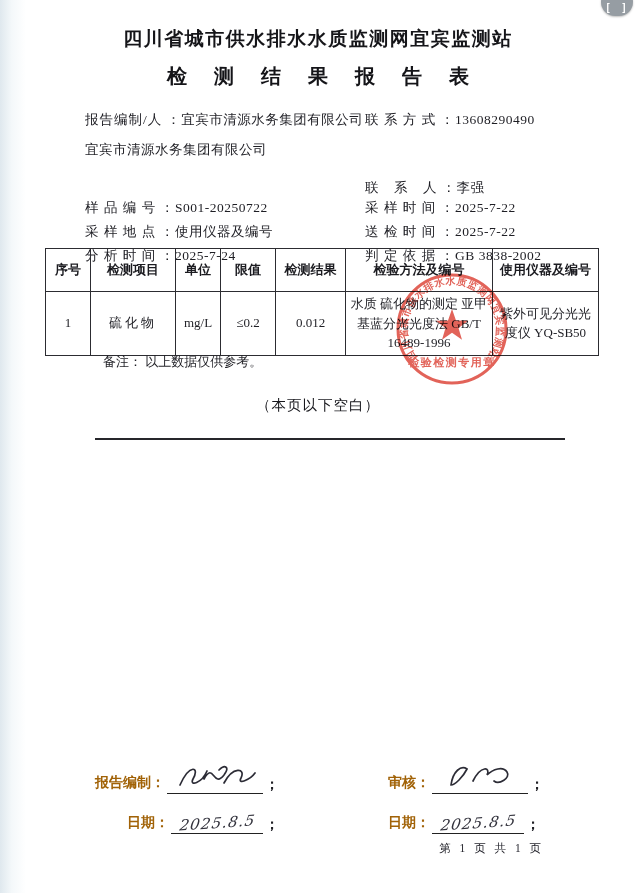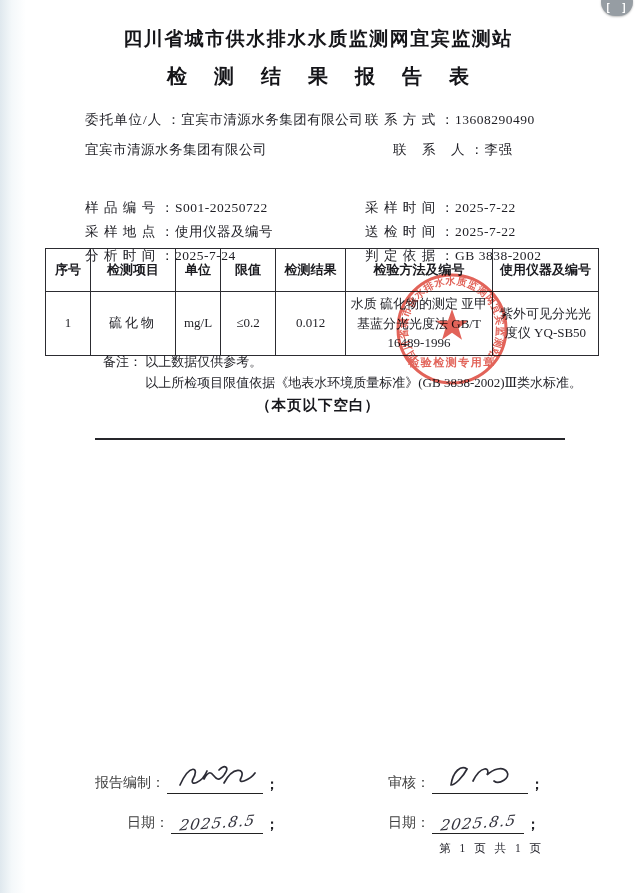--- a/index.html
+++ b/index.html
@@ -7,46 +7,46 @@
   .page{position:relative;width:636px;height:893px;background:#ffffff;overflow:hidden;}
   .edge-grad{position:absolute;left:0;top:0;bottom:0;width:26px;background:linear-gradient(to right,#dfe8ee,#f4f8fa 45%,#ffffff);}
   
   .float-btn{position:absolute;top:-12px;right:3px;width:32px;height:28px;border-radius:14px;background:#969da3;display:flex;align-items:flex-end;justify-content:center;box-shadow:0 1px 2px rgba(0,0,0,.25);}
   .float-btn .glyph{color:#ffffff;font-family:"DejaVu Sans Mono",monospace;font-size:10px;font-weight:bold;letter-spacing:2px;padding-bottom:3px;}
   .title{position:absolute;top:26px;left:0;width:100%;text-align:center;font-size:19px;font-weight:bold;letter-spacing:1.5px;color:#151519;}
   .subtitle{position:absolute;top:63px;left:0;width:100%;text-align:center;font-size:20px;font-weight:bold;letter-spacing:11px;text-indent:11px;color:#141418;}
   
   .fields{position:absolute;top:110px;left:85px;right:36px;display:grid;grid-template-columns:280px 1fr;grid-template-rows:30px 58px 24px 24px 24px;font-size:13.5px;}
   .frow{display:flex;align-items:flex-start;line-height:20px;}
-  .frow.vcenter{align-items:flex-start;margin-left:28px;}
+  .frow.vcenter{align-items:flex-end;}
   .flabel{white-space:pre;letter-spacing:1px;flex:none;}
   .fvalue{letter-spacing:.5px;}
   .fvalue .l2{display:block;}
   
   table.results{position:absolute;top:248px;left:45px;border-collapse:collapse;table-layout:fixed;width:553px;padding-left:32px;}
   table.results th,table.results td{border:1.6px solid #2c2c31;text-align:center;vertical-align:middle;padding:2px;}
   table.results th{height:38px;font-family:"Liberation Sans",sans-serif;font-size:13px;font-weight:bold;color:#1b1b20;}
   table.results td{height:52px;font-size:13px;}
   td.method,td.instrument{font-size:11px;line-height:1.5;padding:3px 5px;}
   td.item{letter-spacing:3px;}
   
   .notes{position:absolute;top:351px;left:103px;font-size:13px;line-height:21px;display:flex;}
   .notes .nlabel{white-space:pre;flex:none;}
-  .blank-notice{position:absolute;top:396px;left:0;width:100%;text-align:center;font-family:"Liberation Sans",sans-serif;font-weight:bold;font-size:14.5px;letter-spacing:1px;color:#17171c;}
+  .blank-notice{position:absolute;top:396px;left:0;width:100%;text-align:center;font-family:"Liberation Sans",sans-serif;font-weight:normal;font-size:14.5px;letter-spacing:1px;color:#17171c;}
   .mid-rule{position:absolute;top:438px;left:95px;width:470px;height:2px;background:#26262b;}
   
   .stamp{position:absolute;left:393px;top:270px;width:120px;height:122px;opacity:.83;mix-blend-mode:multiply;pointer-events:none;}
   
   .sign-area{position:absolute;top:760px;left:0;width:100%;}
   .sign-col{position:absolute;top:0;}
   .sign-col.left{left:95px;}
   .sign-col.right{left:388px;}
   .sig-row{display:flex;align-items:flex-end;height:34px;}
   .sig-row.second{margin-top:6px;}
-  .slabel{font-family:"Liberation Sans",sans-serif;font-weight:normal;font-size:14px;color:#404040;padding-bottom:2px;white-space:pre;}
+  .slabel{font-family:"Liberation Sans",sans-serif;font-weight:bold;font-size:14px;color:#a16207;padding-bottom:2px;white-space:pre;}
   .sig-line{border-bottom:1.6px solid #222;display:flex;align-items:flex-end;justify-content:center;margin:0 2px;}
   .sig-line.name{width:96px;height:34px;}
   .sig-line.date{width:92px;height:30px;}
   .semi{font-family:"Liberation Sans",sans-serif;font-weight:bold;font-size:14px;padding-bottom:0;}
   .hand-date{font-family:"DejaVu Serif",serif;font-style:italic;font-size:15px;color:#33333d;transform:skewX(-12deg) rotate(-4deg);letter-spacing:1px;padding-bottom:1px;white-space:nowrap;}
   .footer{position:absolute;top:841px;right:92px;font-size:11.5px;letter-spacing:3px;color:#26262e;}
 </style>
 </head>
 <body>
 
@@ -56,21 +56,21 @@
   <div class="float-btn">
     <span class="glyph">[ ]</span>
   </div>
 
   <div class="title">四川省城市供水排水水质监测网宜宾监测站</div>
   <div class="subtitle">检 测 结 果 报 告 表</div>
 
   <div class="fields">
 
     <div class="frow">
-      <span class="flabel">委托单位/人 ：</span>
+      <span class="flabel">报告编制/人 ：</span>
       <span class="fvalue">宜宾市清源水务集团有限公司</span>
     </div>
     <div class="frow">
       <span class="flabel">联 系 方 式 ：</span>
       <span class="fvalue">13608290490</span>
     </div>
 
     <div class="frow">
       <span class="fvalue"><span>宜宾市清源水务集团有限公司</span></span>
     </div>
@@ -138,21 +138,20 @@
         <td class="method">水质 硫化物的测定 亚甲基蓝分光光度法 GB/T 16489-1996</td>
         <td class="instrument">紫外可见分光光度仪 YQ-SB50</td>
       </tr>
     </tbody>
   </table>
 
   <div class="notes">
     <span class="nlabel">备注： </span>
     <span>
       <span>以上数据仅供参考。</span><br>
-      <span>以上所检项目限值依据《地表水环境质量标准》(GB 3838-2002)Ⅲ类水标准。</span>
     </span>
   </div>
 
   <div class="blank-notice">（本页以下空白）</div>
   <div class="mid-rule"></div>
 
   <svg class="stamp" viewBox="0 0 120 122">
     <defs>
       <path id="ringPath" d="M 24.5,87.9 A 45,45 0 1 1 93.5,87.9" fill="none"></path>
     </defs>

